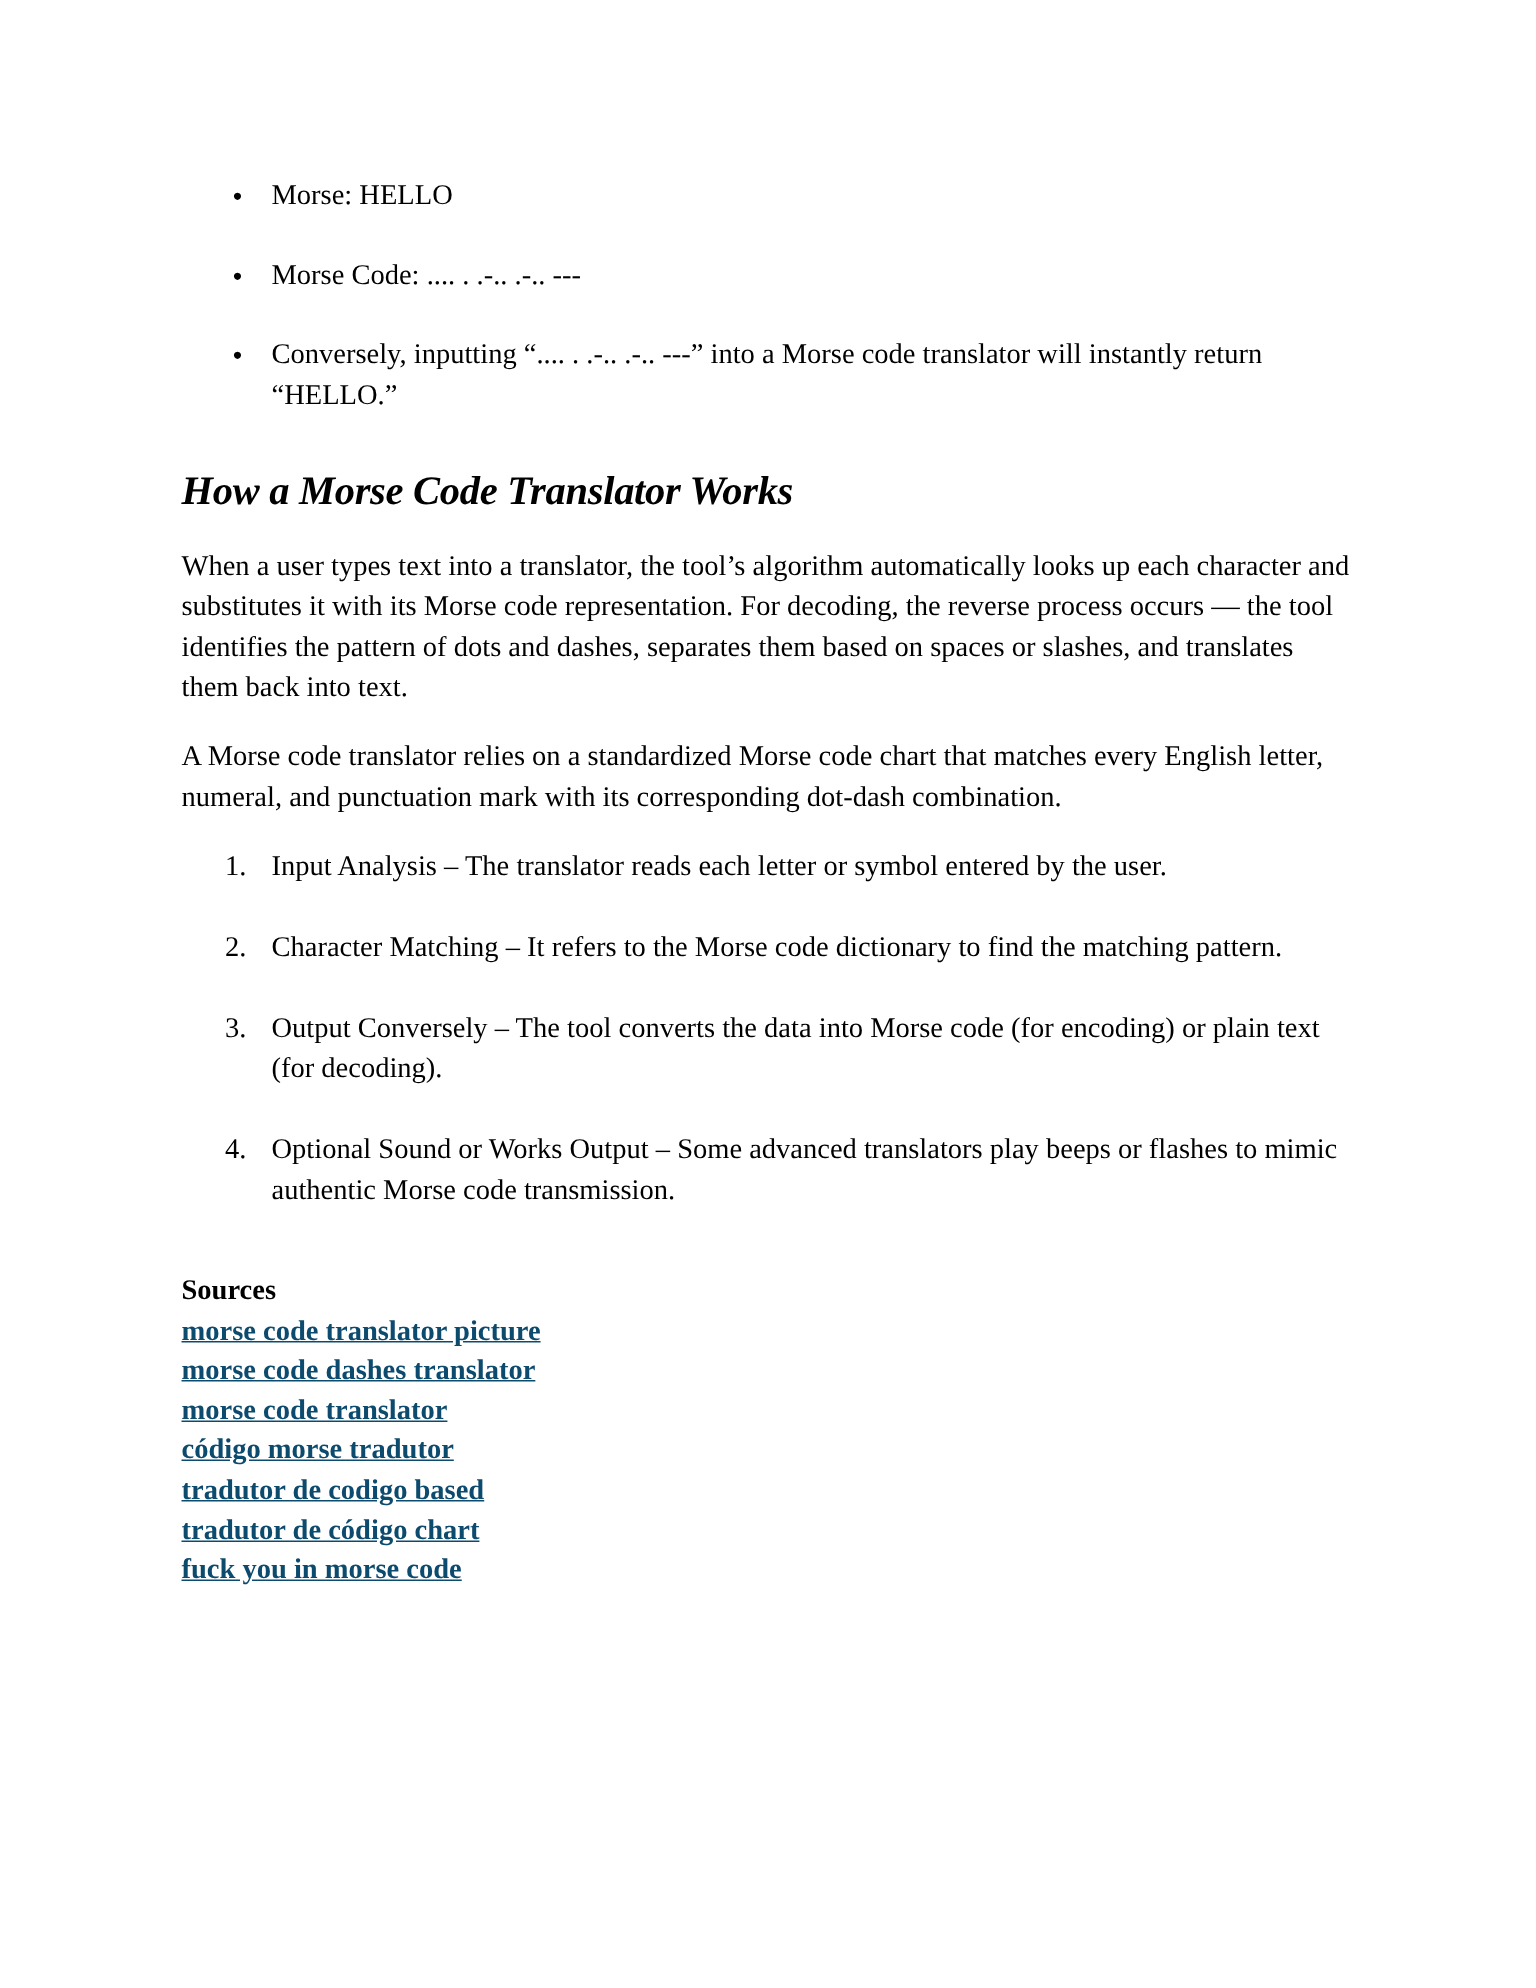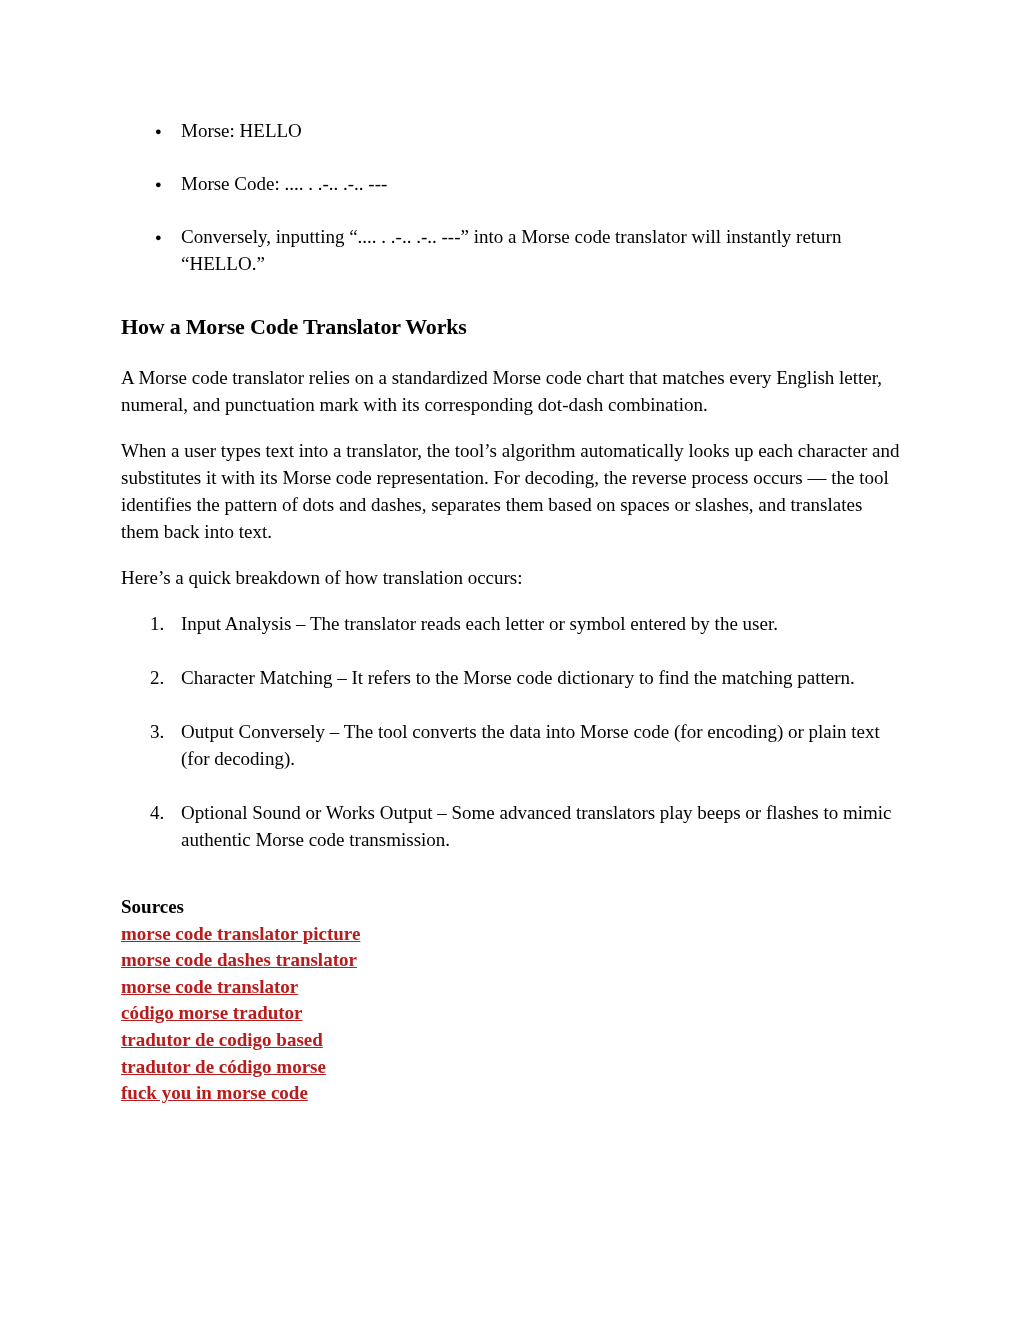--- a/index.html
+++ b/index.html
@@ -29,25 +29,26 @@
     padding-left: 60px;
     margin-bottom: 26px;
   }
   ul.blist .marker {
     position: absolute;
     left: 34px;
     top: 1px;
     font-size: 11px;
   }
   h1.heading {
-    font-size: 22px;
+    font-size: 27px;
     line-height: 40px;
     font-weight: 700;
     margin: 30px 0 17px 0;
     letter-spacing: -0.2px;
+    font-style: italic;
   }
   p.para {
     margin: 0 0 19px 0;
   }
   ol.nlist {
     margin-top: 4px;
   }
   ol.nlist li {
     position: relative;
     padding-left: 60px;
@@ -62,21 +63,21 @@
   .sources {
     margin-top: 41px;
     line-height: 26.6px;
   }
   .sources-title {
     font-weight: 700;
   }
   .sources a {
     display: block;
     width: max-content;
-    color: #b91c1c;
+    color: #0c4a6e;
     font-weight: 700;
     text-decoration: underline;
   }
 </style>
 </head>
 <body>
 
 <div class="page">
 
   <ul class="blist">
@@ -89,23 +90,22 @@
       <span>Morse Code: .... . .-.. .-.. ---</span>
     </li>
     <li>
       <span class="marker">●</span>
       <span>Conversely, inputting “.... . .-.. .-.. ---” into a Morse code translator will instantly return “HELLO.”</span>
     </li>
   </ul>
 
   <h1 class="heading">How a Morse Code Translator Works</h1>
 
+  <p class="para">When a user types text into a translator, the tool’s algorithm automatically looks up each character and substitutes it with its Morse code representation. For decoding, the reverse process occurs — the tool identifies the pattern of dots and dashes, separates them based on spaces or slashes, and translates them back into text.</p>
   <p class="para">A Morse code translator relies on a standardized Morse code chart that matches every English letter, numeral, and punctuation mark with its corresponding dot-dash combination.</p>
-  <p class="para">When a user types text into a translator, the tool’s algorithm automatically looks up each character and substitutes it with its Morse code representation. For decoding, the reverse process occurs — the tool identifies the pattern of dots and dashes, separates them based on spaces or slashes, and translates them back into text.</p>
-  <p class="para">Here’s a quick breakdown of how translation occurs:</p>
 
   <ol class="nlist">
     <li>
       <span class="num">1.</span>
       <span class="lead">Input Analysis</span><span> – The translator reads each letter or symbol entered by the user.</span>
     </li>
     <li>
       <span class="num">2.</span>
       <span class="lead">Character Matching</span><span> – It refers to the Morse code dictionary to find the matching pattern.</span>
     </li>
@@ -119,17 +119,17 @@
     </li>
   </ol>
 
   <div class="sources">
     <div class="sources-title">Sources</div>
     <a href="#">morse code translator picture</a>
     <a href="#">morse code dashes translator</a>
     <a href="#">morse code translator</a>
     <a href="#">código morse tradutor</a>
     <a href="#">tradutor de codigo based</a>
-    <a href="#">tradutor de código morse</a>
+    <a href="#">tradutor de código chart</a>
     <a href="#">fuck you in morse code</a>
   </div>
 
 </div>
 
 </body></html>

